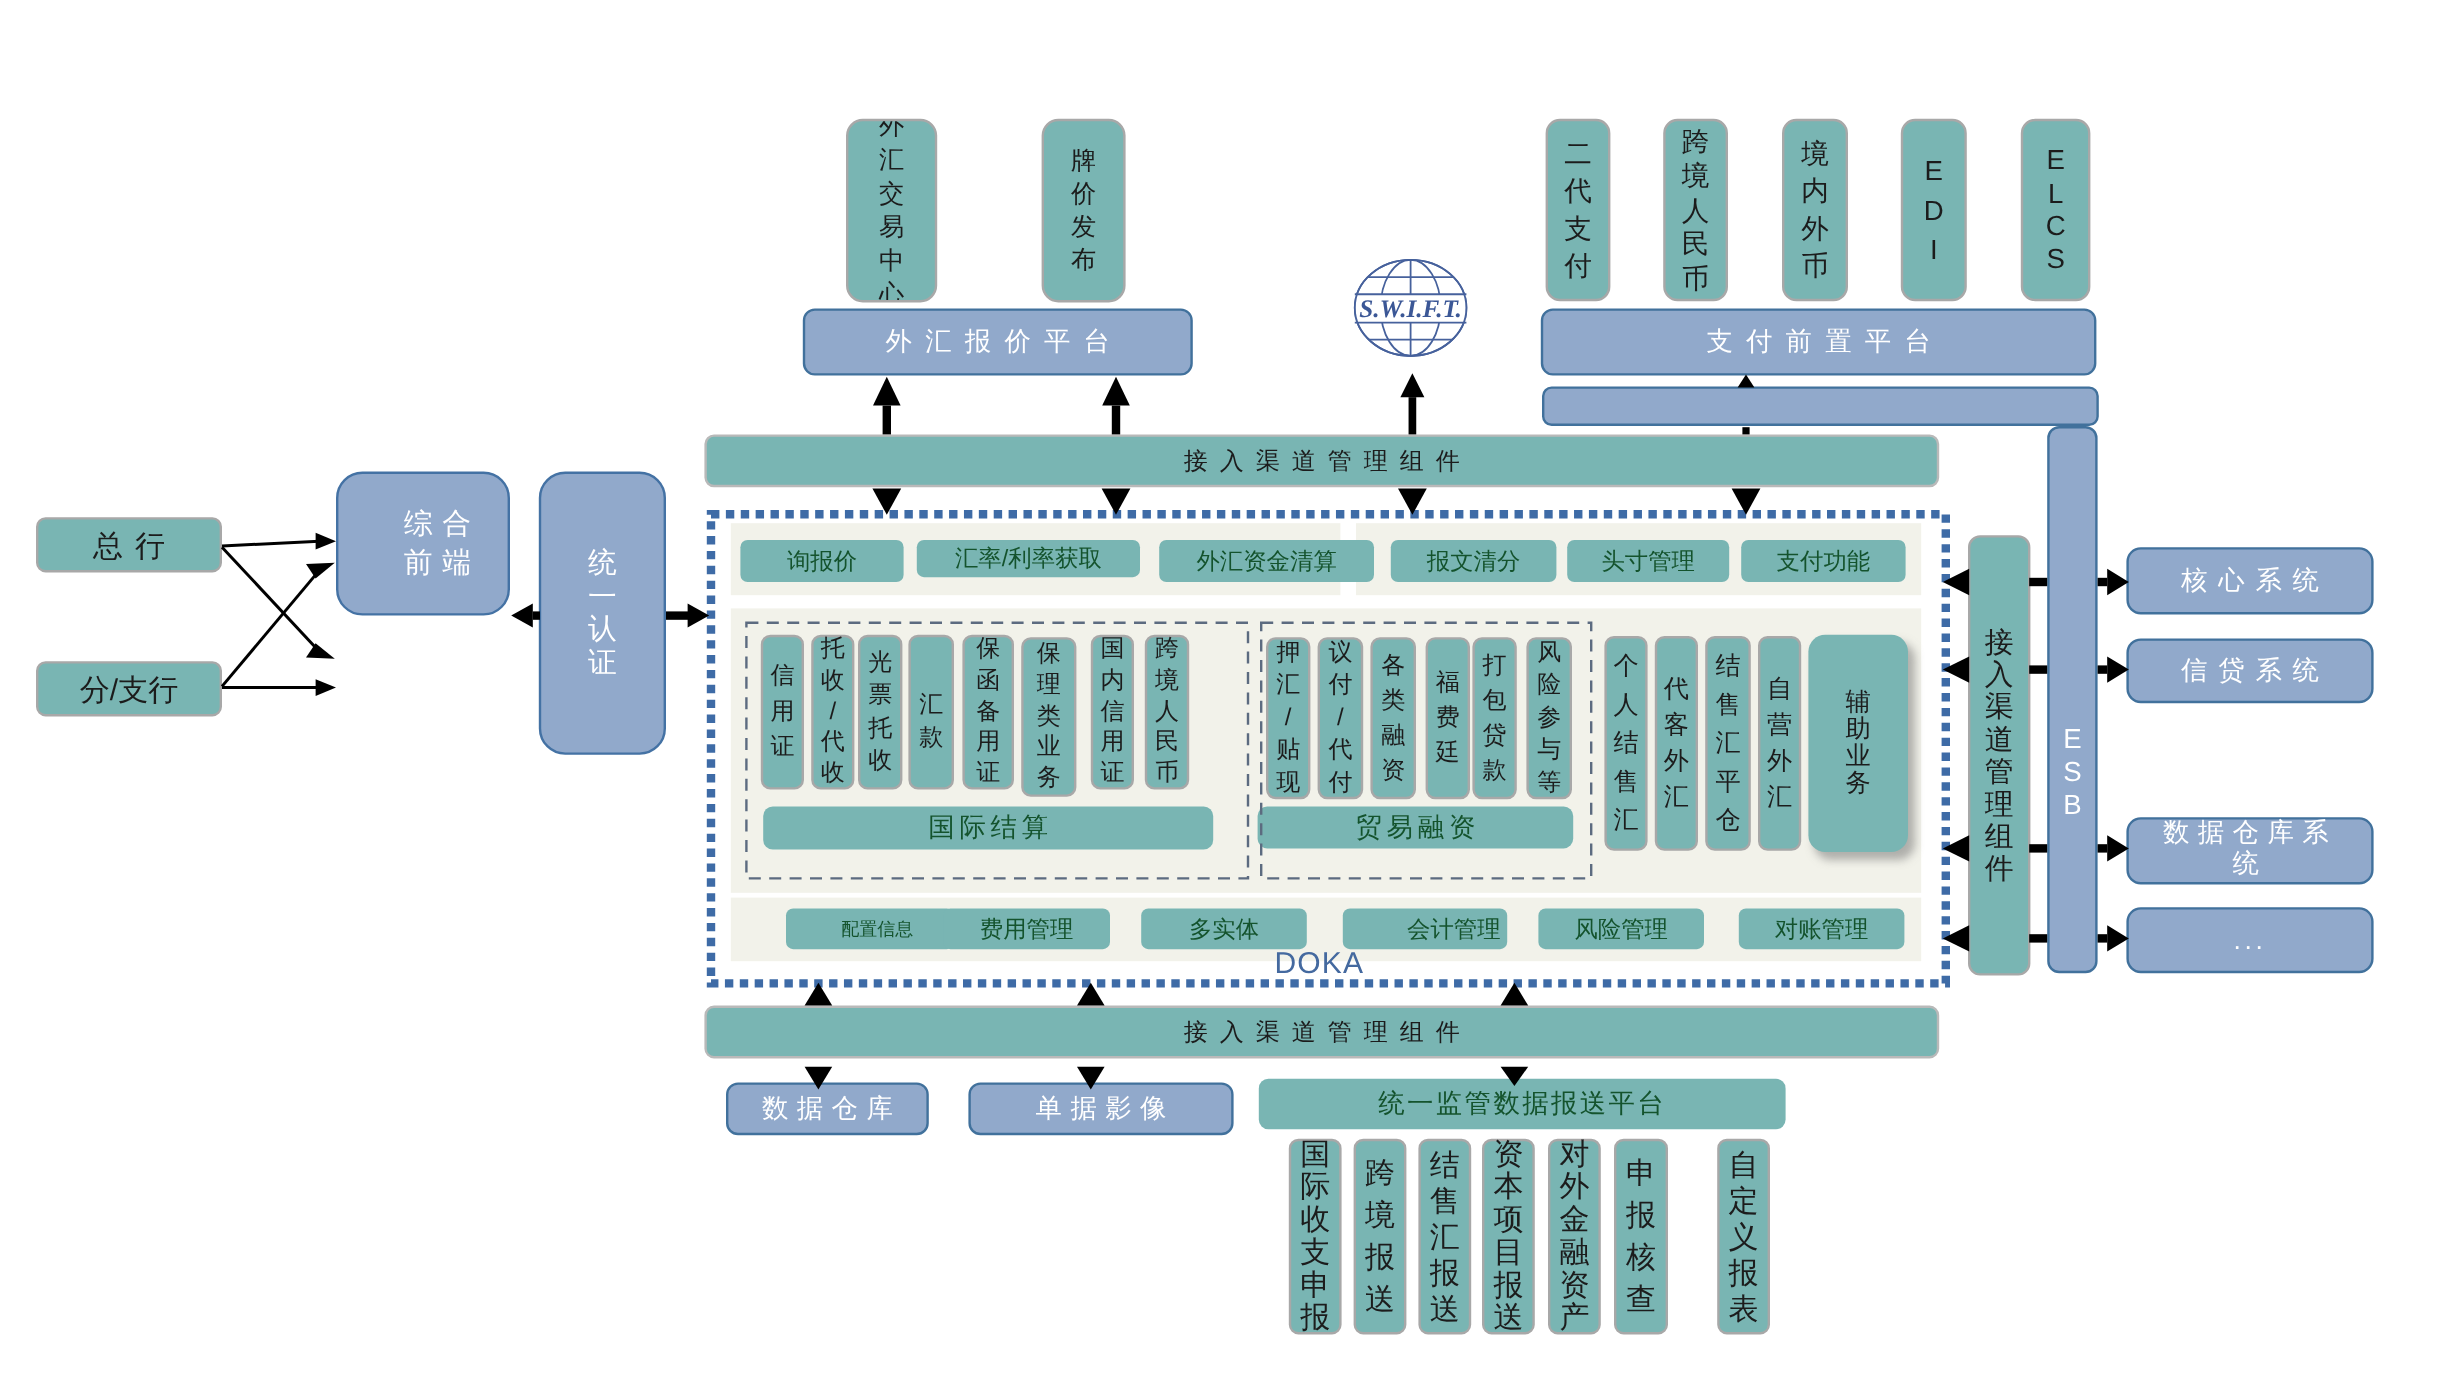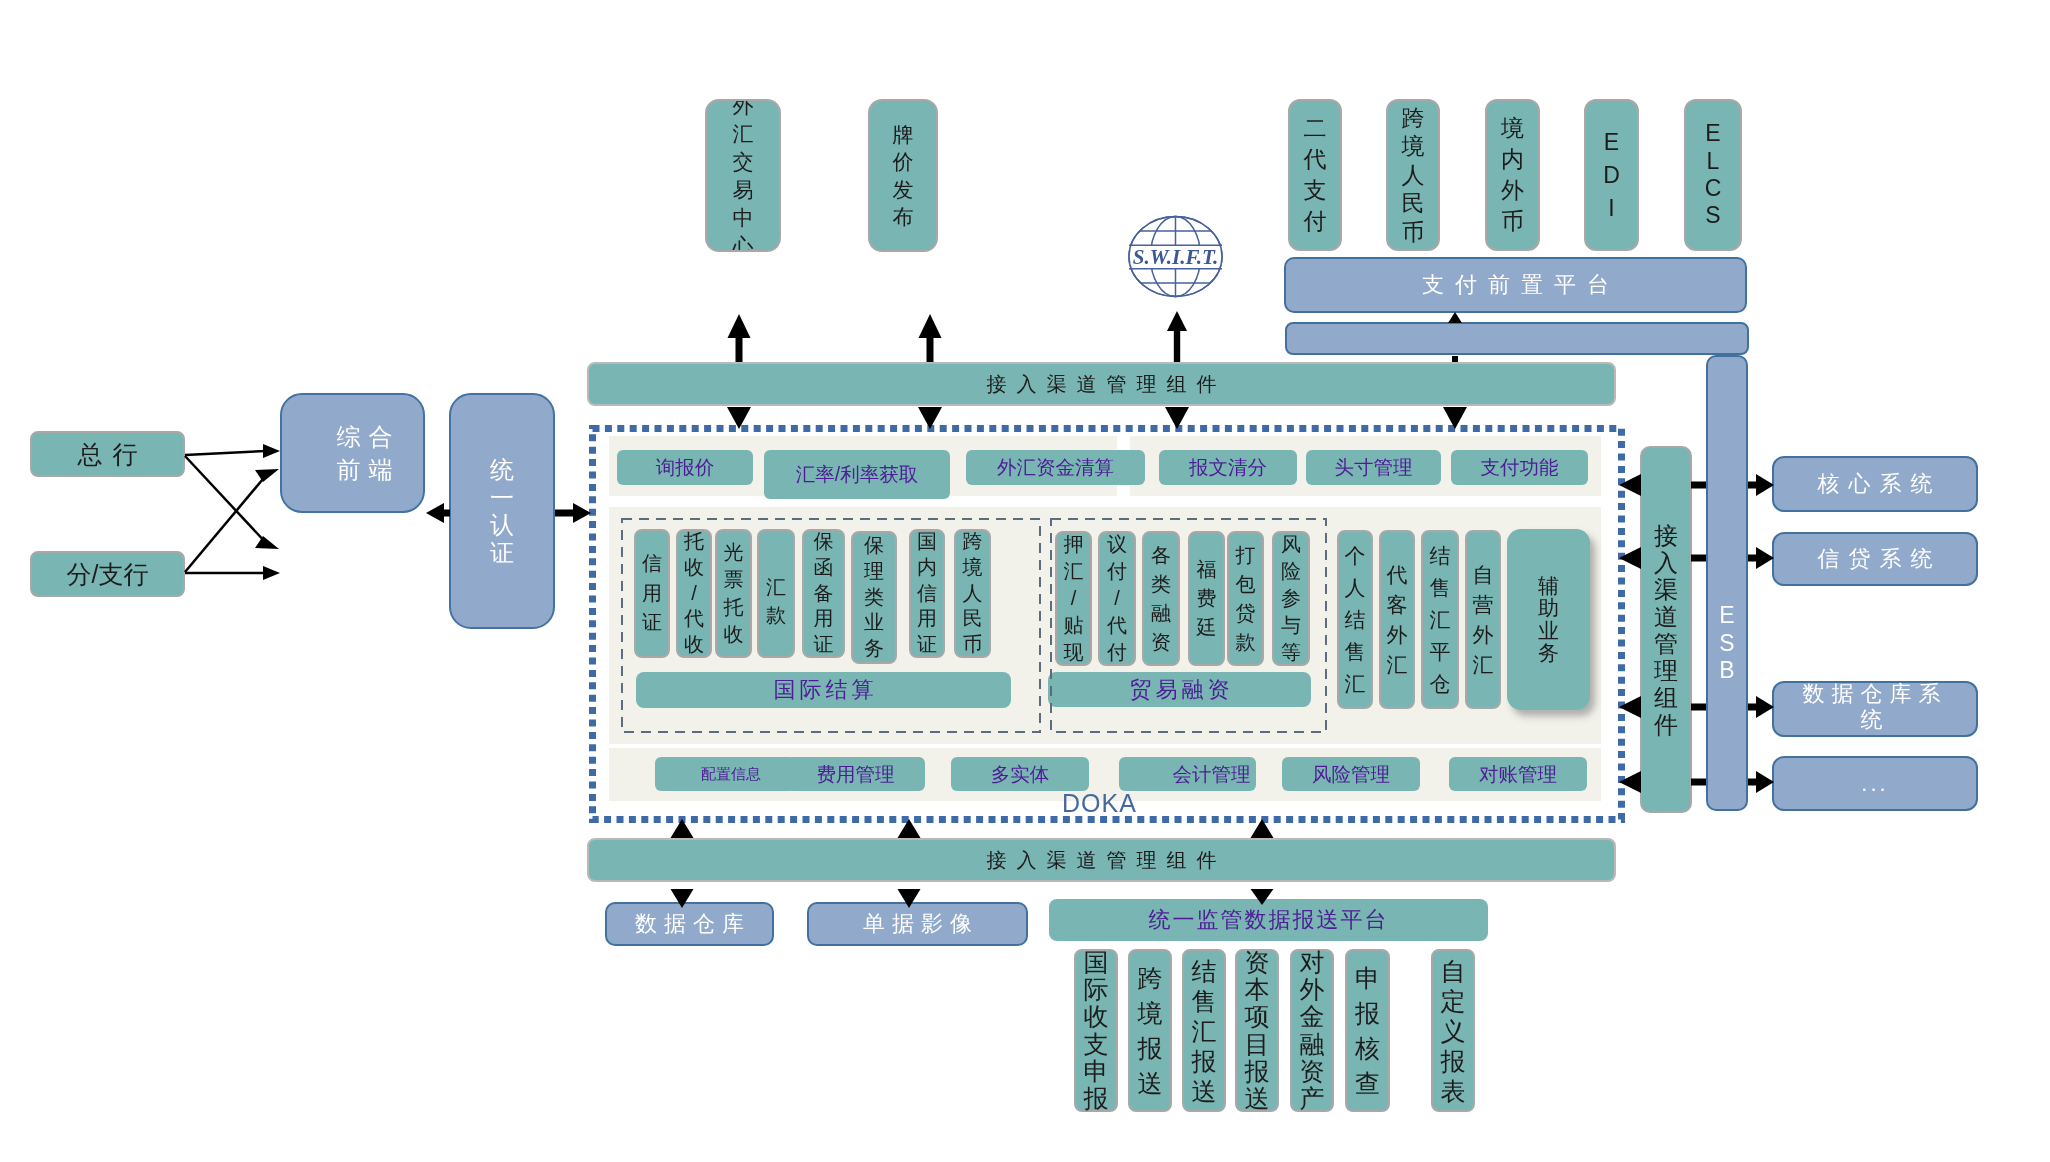--- a/index.html
+++ b/index.html
@@ -5,41 +5,42 @@
 html,body{margin:0;padding:0;background:#fff;}
 #page{position:relative;width:2050px;height:1162px;background:#fff;overflow:hidden;
   font-family:"Liberation Sans",sans-serif;}
 .abs{position:absolute;box-sizing:border-box;}
 .teal{background:#79b5b3;border:2px solid #a8a8a8;}
 .tealflat{background:#79b5b3;border:none;}
 .blue{background:#91a9cb;border:2px solid #41719c;color:#fff;}
 .vtext{display:flex;align-items:center;justify-content:center;text-align:center;}
 .ctext{display:flex;align-items:center;justify-content:center;text-align:center;}
 .btxt{color:#1c1c1c;}
-.wtxt{color:#4c1d95;}
+.wtxt{color:#14532d;}
 </style>
 </head>
 <body>
 <div id="page">
 
 <div class="abs teal ctext btxt" style="left:30px;top:431px;width:155px;height:46px;border-radius:8px;font-size:25px;letter-spacing:10px;text-indent:10px;">总行</div>
 
 <div class="abs teal ctext btxt" style="left:30px;top:551px;width:155px;height:46px;border-radius:8px;font-size:25px;">分/支行</div>
 
 <div class="abs blue ctext" style="left:280px;top:393px;width:145px;height:120px;border-radius:22px;border-color:#4472a4;font-size:24px;letter-spacing:8px;line-height:33px;padding-left:32px;">综合<br>前端</div>
 
 
 <div class="abs blue vtext" style="left:449px;top:393px;width:106px;height:236px;border-radius:22px;border-color:#4472a4;line-height:27.5px;font-size:24px;">统<br>一<br>认<br>证</div>
 
 <div class="abs teal btxt" style="left:705px;top:99px;width:76px;height:153px;border-radius:14px;overflow:hidden;">
   <div class="vtext" style="width:100%;height:100%;font-size:21px;line-height:28px;">外<br>汇<br>交<br>易<br>中<br>心</div>
 </div>
 
 <div class="abs teal vtext btxt" style="left:868px;top:99px;width:70px;height:153px;border-radius:14px;line-height:27.4px;font-size:21px;">牌<br>价<br>发<br>布</div>
 
+<div class="abs blue ctext" style="left:669px;top:257px;width:325px;height:56px;border-radius:10px;font-size:22px;letter-spacing:11px;text-indent:11px;">外汇报价平台</div>
 
 <div class="abs teal vtext btxt" style="left:1288px;top:99px;width:54px;height:152px;border-radius:12px;line-height:31px;font-size:23px;">二<br>代<br>支<br>付</div>
 
 <div class="abs teal vtext btxt" style="left:1386px;top:99px;width:54px;height:152px;border-radius:12px;line-height:28.5px;font-size:23px;">跨<br>境<br>人<br>民<br>币</div>
 
 <div class="abs teal vtext btxt" style="left:1485px;top:99px;width:55px;height:152px;border-radius:12px;line-height:31px;font-size:23px;">境<br>内<br>外<br>币</div>
 
 <div class="abs teal vtext btxt" style="left:1584px;top:99px;width:55px;height:152px;border-radius:12px;line-height:33px;font-size:23px;">E<br>D<br>I</div>
 
 <div class="abs teal vtext btxt" style="left:1684px;top:99px;width:58px;height:152px;border-radius:12px;line-height:27.3px;font-size:23px;">E<br>L<br>C<br>S</div>
@@ -57,21 +58,21 @@
 <div class="abs" style="left:609px;top:436px;width:508px;height:60px;background:#f2f2ea;"></div>
 
 <div class="abs" style="left:1130px;top:436px;width:471px;height:60px;background:#f2f2ea;"></div>
 
 <div class="abs" style="left:609px;top:507px;width:992px;height:237px;background:#f2f2ea;"></div>
 
 <div class="abs" style="left:609px;top:748px;width:992px;height:53px;background:#f2f2ea;"></div>
 
 <div class="abs tealflat ctext wtxt" style="left:617px;top:450px;width:136px;height:35px;border-radius:6px;font-size:19.5px;">询报价</div>
 
-<div class="abs tealflat ctext wtxt" style="left:764px;top:450px;width:186px;height:49px;border-radius:6px;font-size:19.5px;">汇率/利率获取</div>
+<div class="abs tealflat ctext wtxt" style="left:764px;top:450px;width:186px;height:31px;border-radius:6px;font-size:19.5px;">汇率/利率获取</div>
 
 <div class="abs tealflat ctext wtxt" style="left:966px;top:450px;width:179px;height:35px;border-radius:6px;font-size:19.5px;">外汇资金清算</div>
 
 <div class="abs tealflat ctext wtxt" style="left:1159px;top:450px;width:138px;height:35px;border-radius:6px;font-size:19.5px;">报文清分</div>
 
 <div class="abs tealflat ctext wtxt" style="left:1306px;top:450px;width:135px;height:35px;border-radius:6px;font-size:19.5px;">头寸管理</div>
 
 <div class="abs tealflat ctext wtxt" style="left:1451px;top:450px;width:137px;height:35px;border-radius:6px;font-size:19.5px;">支付功能</div>
 
 <div class="abs teal vtext btxt" style="left:634px;top:529px;width:36px;height:129px;border-radius:8px;line-height:29.5px;font-size:20px;">信<br>用<br>证</div>

